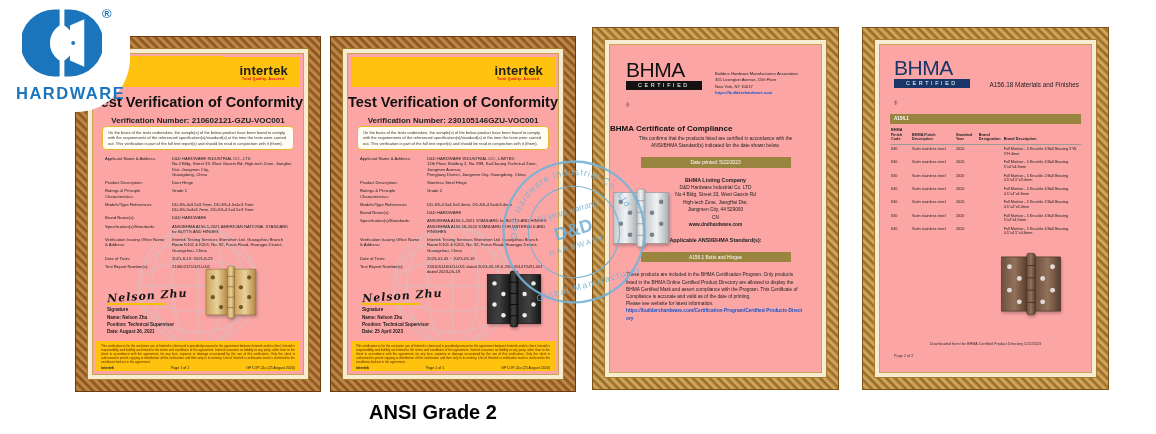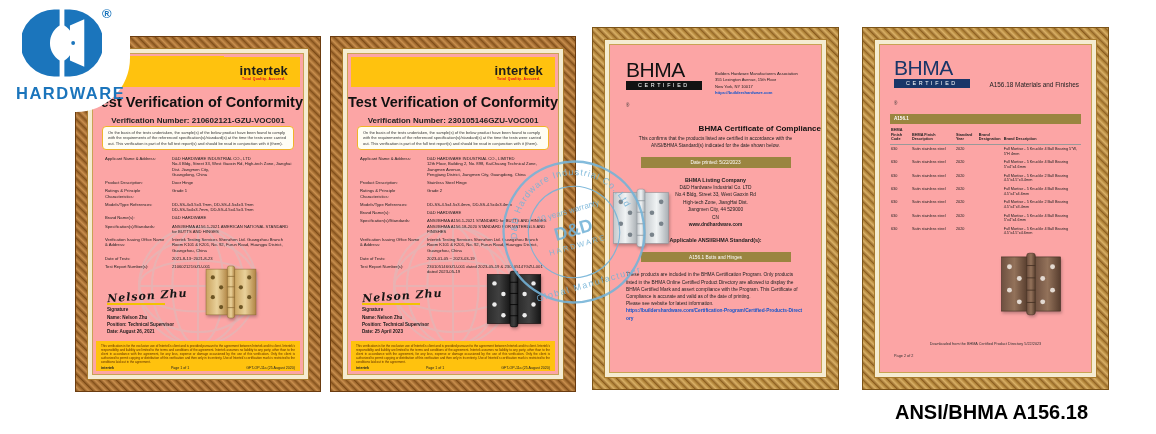--- a/index.html
+++ b/index.html
@@ -50,21 +50,21 @@
 
   
   .bh-head{display:flex;justify-content:space-between;padding:16px 12px 0 16px;}
   .bhma .word{font-weight:400;letter-spacing:-0.5px;font-size:21px;line-height:0.9;}
   .bhma .bar{margin-top:1px;color:#fff;font-size:5.4px;letter-spacing:2.6px;text-align:center;padding:1.6px 0;width:76px;}
   .bhma-black .word{color:#121212}.bhma-black .bar{background:#121212}
   .bhma-navy .word{color:#1A3668}.bhma-navy .bar{background:#1A3668}
   .bhma-r{font-size:4.5px;vertical-align:bottom;color:#333;}
   .assoc{width:94px;font-size:4.1px;line-height:1.55;color:#222;text-align:left;padding-top:10px;}
   .blue{color:#1155CC;font-weight:bold;}
-  .bh-title{text-align:right;font-size:8px;font-weight:bold;margin-top:16px;color:#111;}
+  .bh-title{text-align:left;font-size:8px;font-weight:bold;margin-top:16px;color:#111;}
   .bh-intro{text-align:center;font-size:4.8px;line-height:1.45;padding:3px 18px 0 18px;color:#222;}
   .goldbar{background:#9A8540;color:#fff;font-size:4.8px;text-align:center;padding:2.8px 0;margin:7px auto 0 auto;width:150px;}
   .bh-center{text-align:center;font-size:4.8px;line-height:1.55;color:#222;}
   .bh-bold{font-weight:bold;font-size:5.4px;margin-top:8px;}
   .bh-body{font-size:4.8px;line-height:1.5;color:#222;padding:9px 16px 0 16px;text-align:left;}
   .bh-link{font-size:4.8px;line-height:1.5;padding:0 16px;text-align:left;word-break:break-all;}
 
   
   .a-head{display:flex;justify-content:space-between;padding:14px 12px 0 14px;}
   .a-right{font-size:6.4px;color:#222;padding-top:22px;}
@@ -521,15 +521,15 @@
     <circle r="48" fill="none" stroke="#74B3D8" stroke-width="1.2"></circle>
     <text font-size="9.5" fill="#74B3D8" font-family="Liberation Sans, sans-serif" letter-spacing="1">
       <textPath href="#arcTop" startOffset="50%" text-anchor="middle">D&amp;D Hardware Industrial Co.,Ltd</textPath>
     </text>
     <text y="-20" text-anchor="middle" font-size="8.5" fill="#74B3D8" font-family="Liberation Sans, sans-serif">10 years warranty</text>
     <text y="4" text-anchor="middle" font-size="19" font-weight="bold" fill="#74B3D8" font-family="Liberation Sans, sans-serif">D&amp;D</text>
     <text y="17" text-anchor="middle" font-size="8" fill="#74B3D8" letter-spacing="2" font-family="Liberation Sans, sans-serif">HARDWARE</text>
     <text y="60" text-anchor="middle" font-size="9.5" fill="#74B3D8" letter-spacing="1.5" font-family="Liberation Sans, sans-serif">Global Manufacturer</text>
   </svg>
 
-  <div class="caption cap4">ANSI/BHMA A156.18</div>
+  <div class="caption cap2">ANSI Grade 2</div>
 
 </div>
 
 </body></html>

